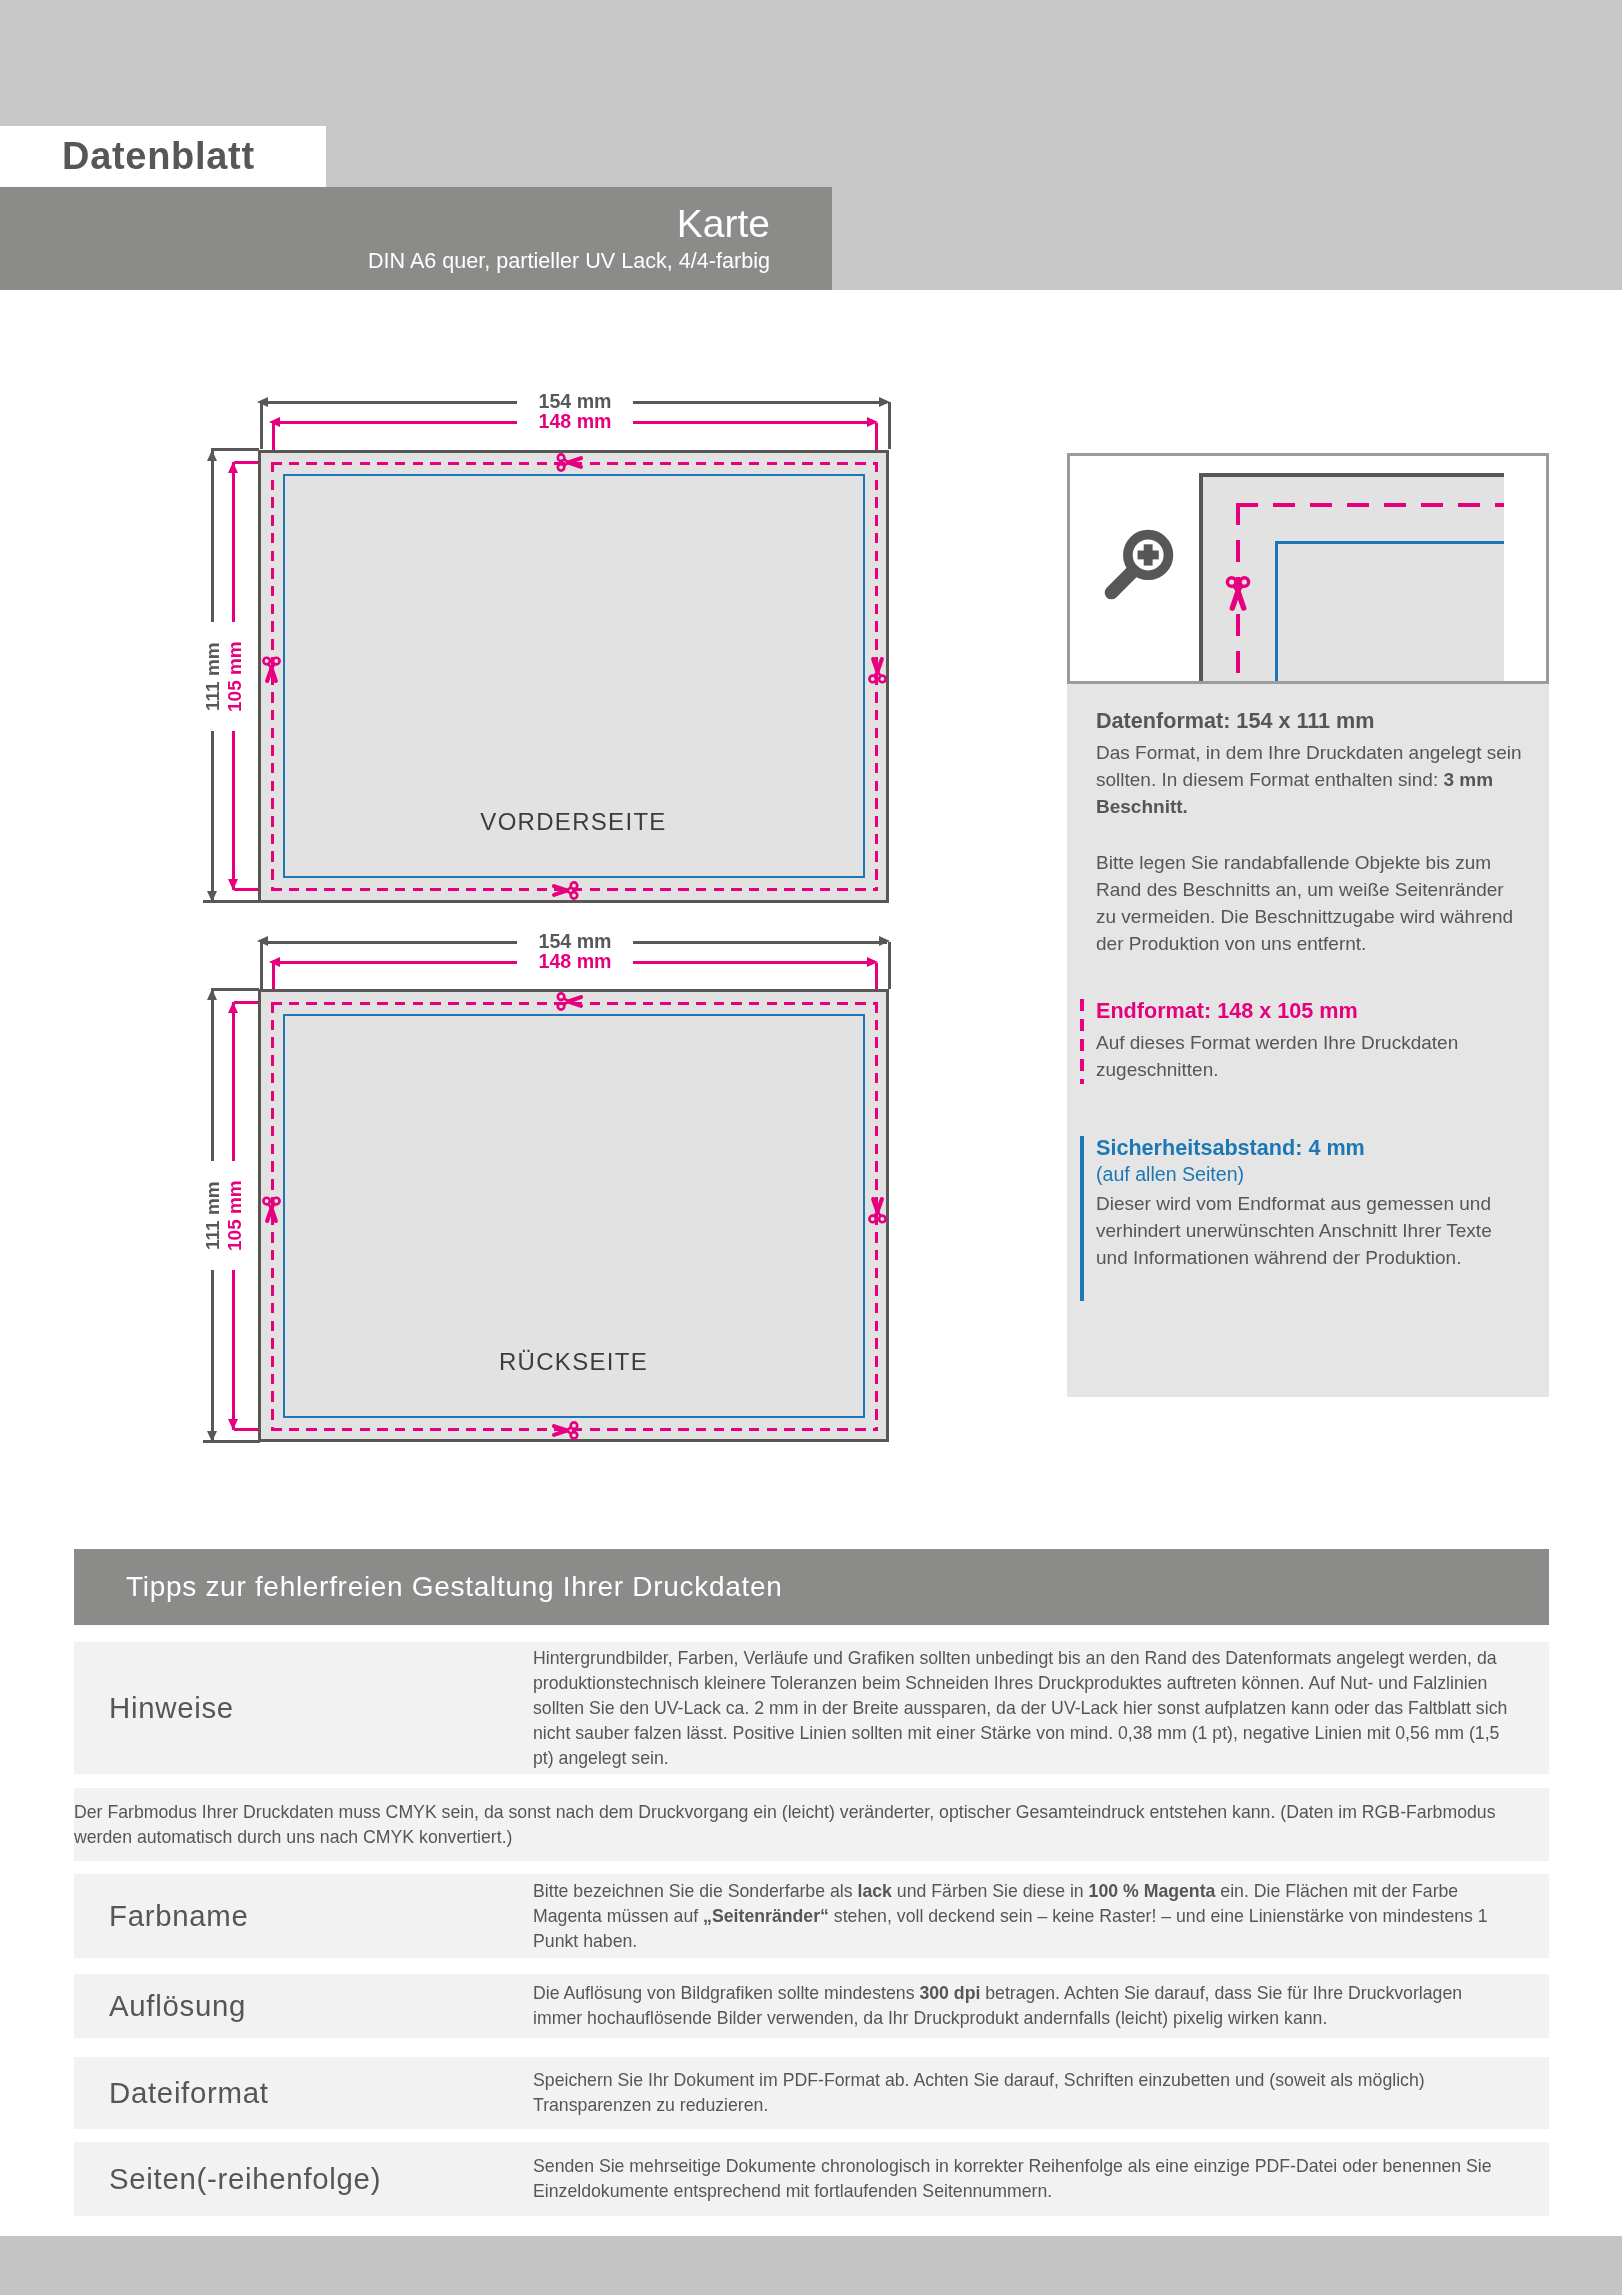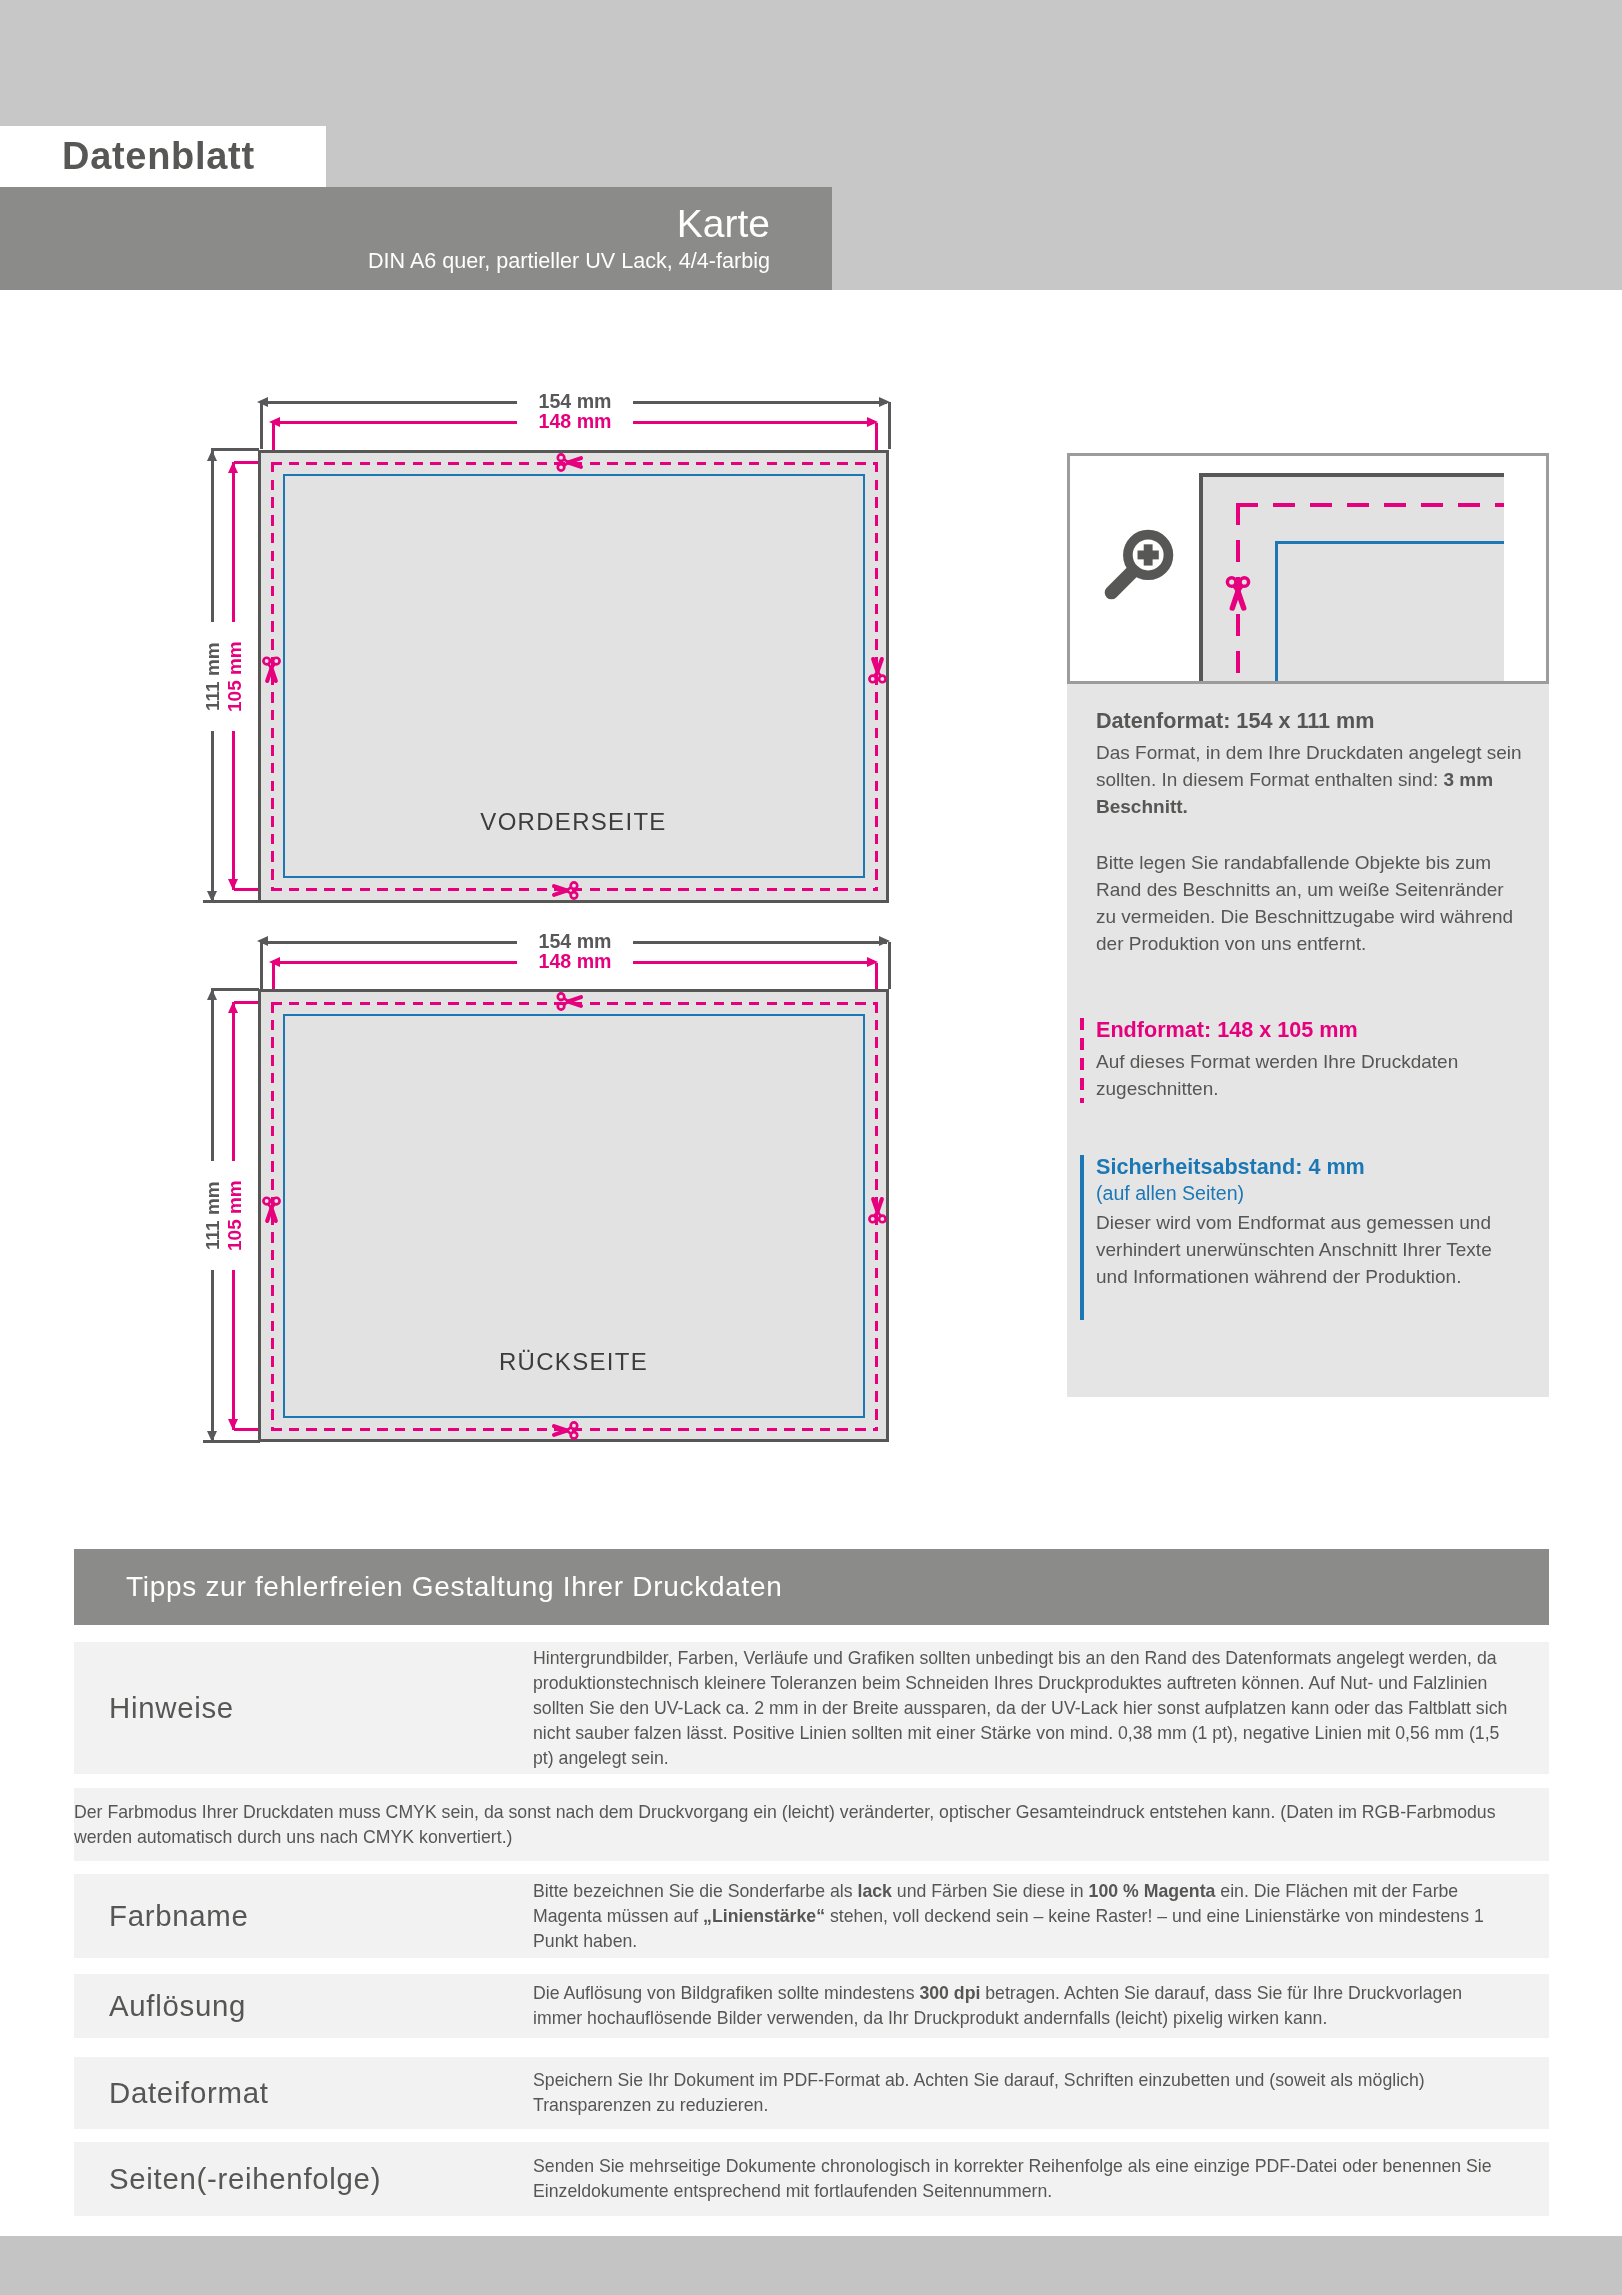--- a/index.html
+++ b/index.html
@@ -249,21 +249,21 @@
         </svg>
     </div>
   </div>
 
   <div class="panel">
     <div class="blk">
       <h3>Datenformat: 154 x 111 mm</h3>
       <p><span>Das Format, in dem Ihre Druckdaten angelegt sein sollten. In diesem Format enthalten sind: </span><span class="b">3 mm Beschnitt.</span></p>
       <p style="margin-top:29px">Bitte legen Sie randabfallende Objekte bis zum Rand des Beschnitts an, um weiße Seitenränder zu vermeiden. Die Beschnittzugabe wird während der Produktion von uns entfernt.</p>
     </div>
-    <div class="blk" style="margin-top:60px">
+    <div class="blk" style="margin-top:41px">
       <div class="vind dash" style="top:1.3px;height:85px"></div>
       <h3 class="mag">Endformat: 148 x 105 mm</h3>
       <p>Auf dieses Format werden Ihre Druckdaten zugeschnitten.</p>
     </div>
     <div class="blk" style="margin-top:52px">
       <div class="vind solid" style="top:1.3px;height:165px"></div>
       <h3 class="blu" style="margin-bottom:1.3px">Sicherheitsabstand: 4 mm</h3>
       <p class="sub">(auf allen Seiten)</p>
       <p>Dieser wird vom Endformat aus gemessen und verhindert unerwünschten Anschnitt Ihrer Texte und Informationen während der Produktion.</p>
     </div>
@@ -277,21 +277,21 @@
     <div class="row-label">Hinweise</div>
     <div class="row-text"><span>Hintergrundbilder, Farben, Verläufe und Grafiken sollten unbedingt bis an den Rand des Datenformats angelegt werden, da produktionstechnisch kleinere Toleranzen beim Schneiden Ihres Druckproduktes auftreten können. Auf Nut- und Falzlinien sollten Sie den UV-Lack ca. 2 mm in der Breite aussparen, da der UV-Lack hier sonst aufplatzen kann oder das Faltblatt sich nicht sauber falzen lässt. Positive Linien sollten mit einer Stärke von mind. 0,38 mm (1 pt), negative Linien mit 0,56 mm (1,5 pt) angelegt sein.</span></div>
   </div>
 
   <div class="row" style="top:1788px;height:73px">
     <div class="row-text"><span>Der Farbmodus Ihrer Druckdaten muss CMYK sein, da sonst nach dem Druckvorgang ein (leicht) veränderter, optischer Gesamteindruck entstehen kann. (Daten im RGB-Farbmodus werden automatisch durch uns nach CMYK konvertiert.)</span></div>
   </div>
 
   <div class="row" style="top:1874px;height:84px">
     <div class="row-label">Farbname</div>
-    <div class="row-text"><span>Bitte bezeichnen Sie die Sonderfarbe als </span><span class="b">lack</span><span> und Färben Sie diese in </span><span class="b">100 % Magenta</span><span> ein. Die Flächen mit der Farbe Magenta müssen auf </span><span class="b">„Linienstärke“</span><span> stehen, voll deckend sein – keine Raster! – und eine Linienstärke von mindestens 1 Punkt haben.</span></div>
+    <div class="row-text"><span>Bitte bezeichnen Sie die Sonderfarbe als </span><span class="b">lack</span><span> und Färben Sie diese in </span><span class="b">100 % Magenta</span><span> ein. Die Flächen mit der Farbe Magenta müssen auf </span><span class="b">„Seitenränder“</span><span> stehen, voll deckend sein – keine Raster! – und eine Linienstärke von mindestens 1 Punkt haben.</span></div>
   </div>
 
   <div class="row" style="top:1974px;height:64px">
     <div class="row-label">Auflösung</div>
     <div class="row-text"><span>Die Auflösung von Bildgrafiken sollte mindestens </span><span class="b">300 dpi</span><span> betragen. Achten Sie darauf, dass Sie für Ihre Druckvorlagen immer hochauflösende Bilder verwenden, da Ihr Druckprodukt andernfalls (leicht) pixelig wirken kann.</span></div>
   </div>
 
   <div class="row" style="top:2057px;height:72px">
     <div class="row-label">Dateiformat</div>
     <div class="row-text"><span>Speichern Sie Ihr Dokument im PDF-Format ab. Achten Sie darauf, Schriften einzubetten und (soweit als möglich) Transparenzen zu reduzieren.</span></div>

